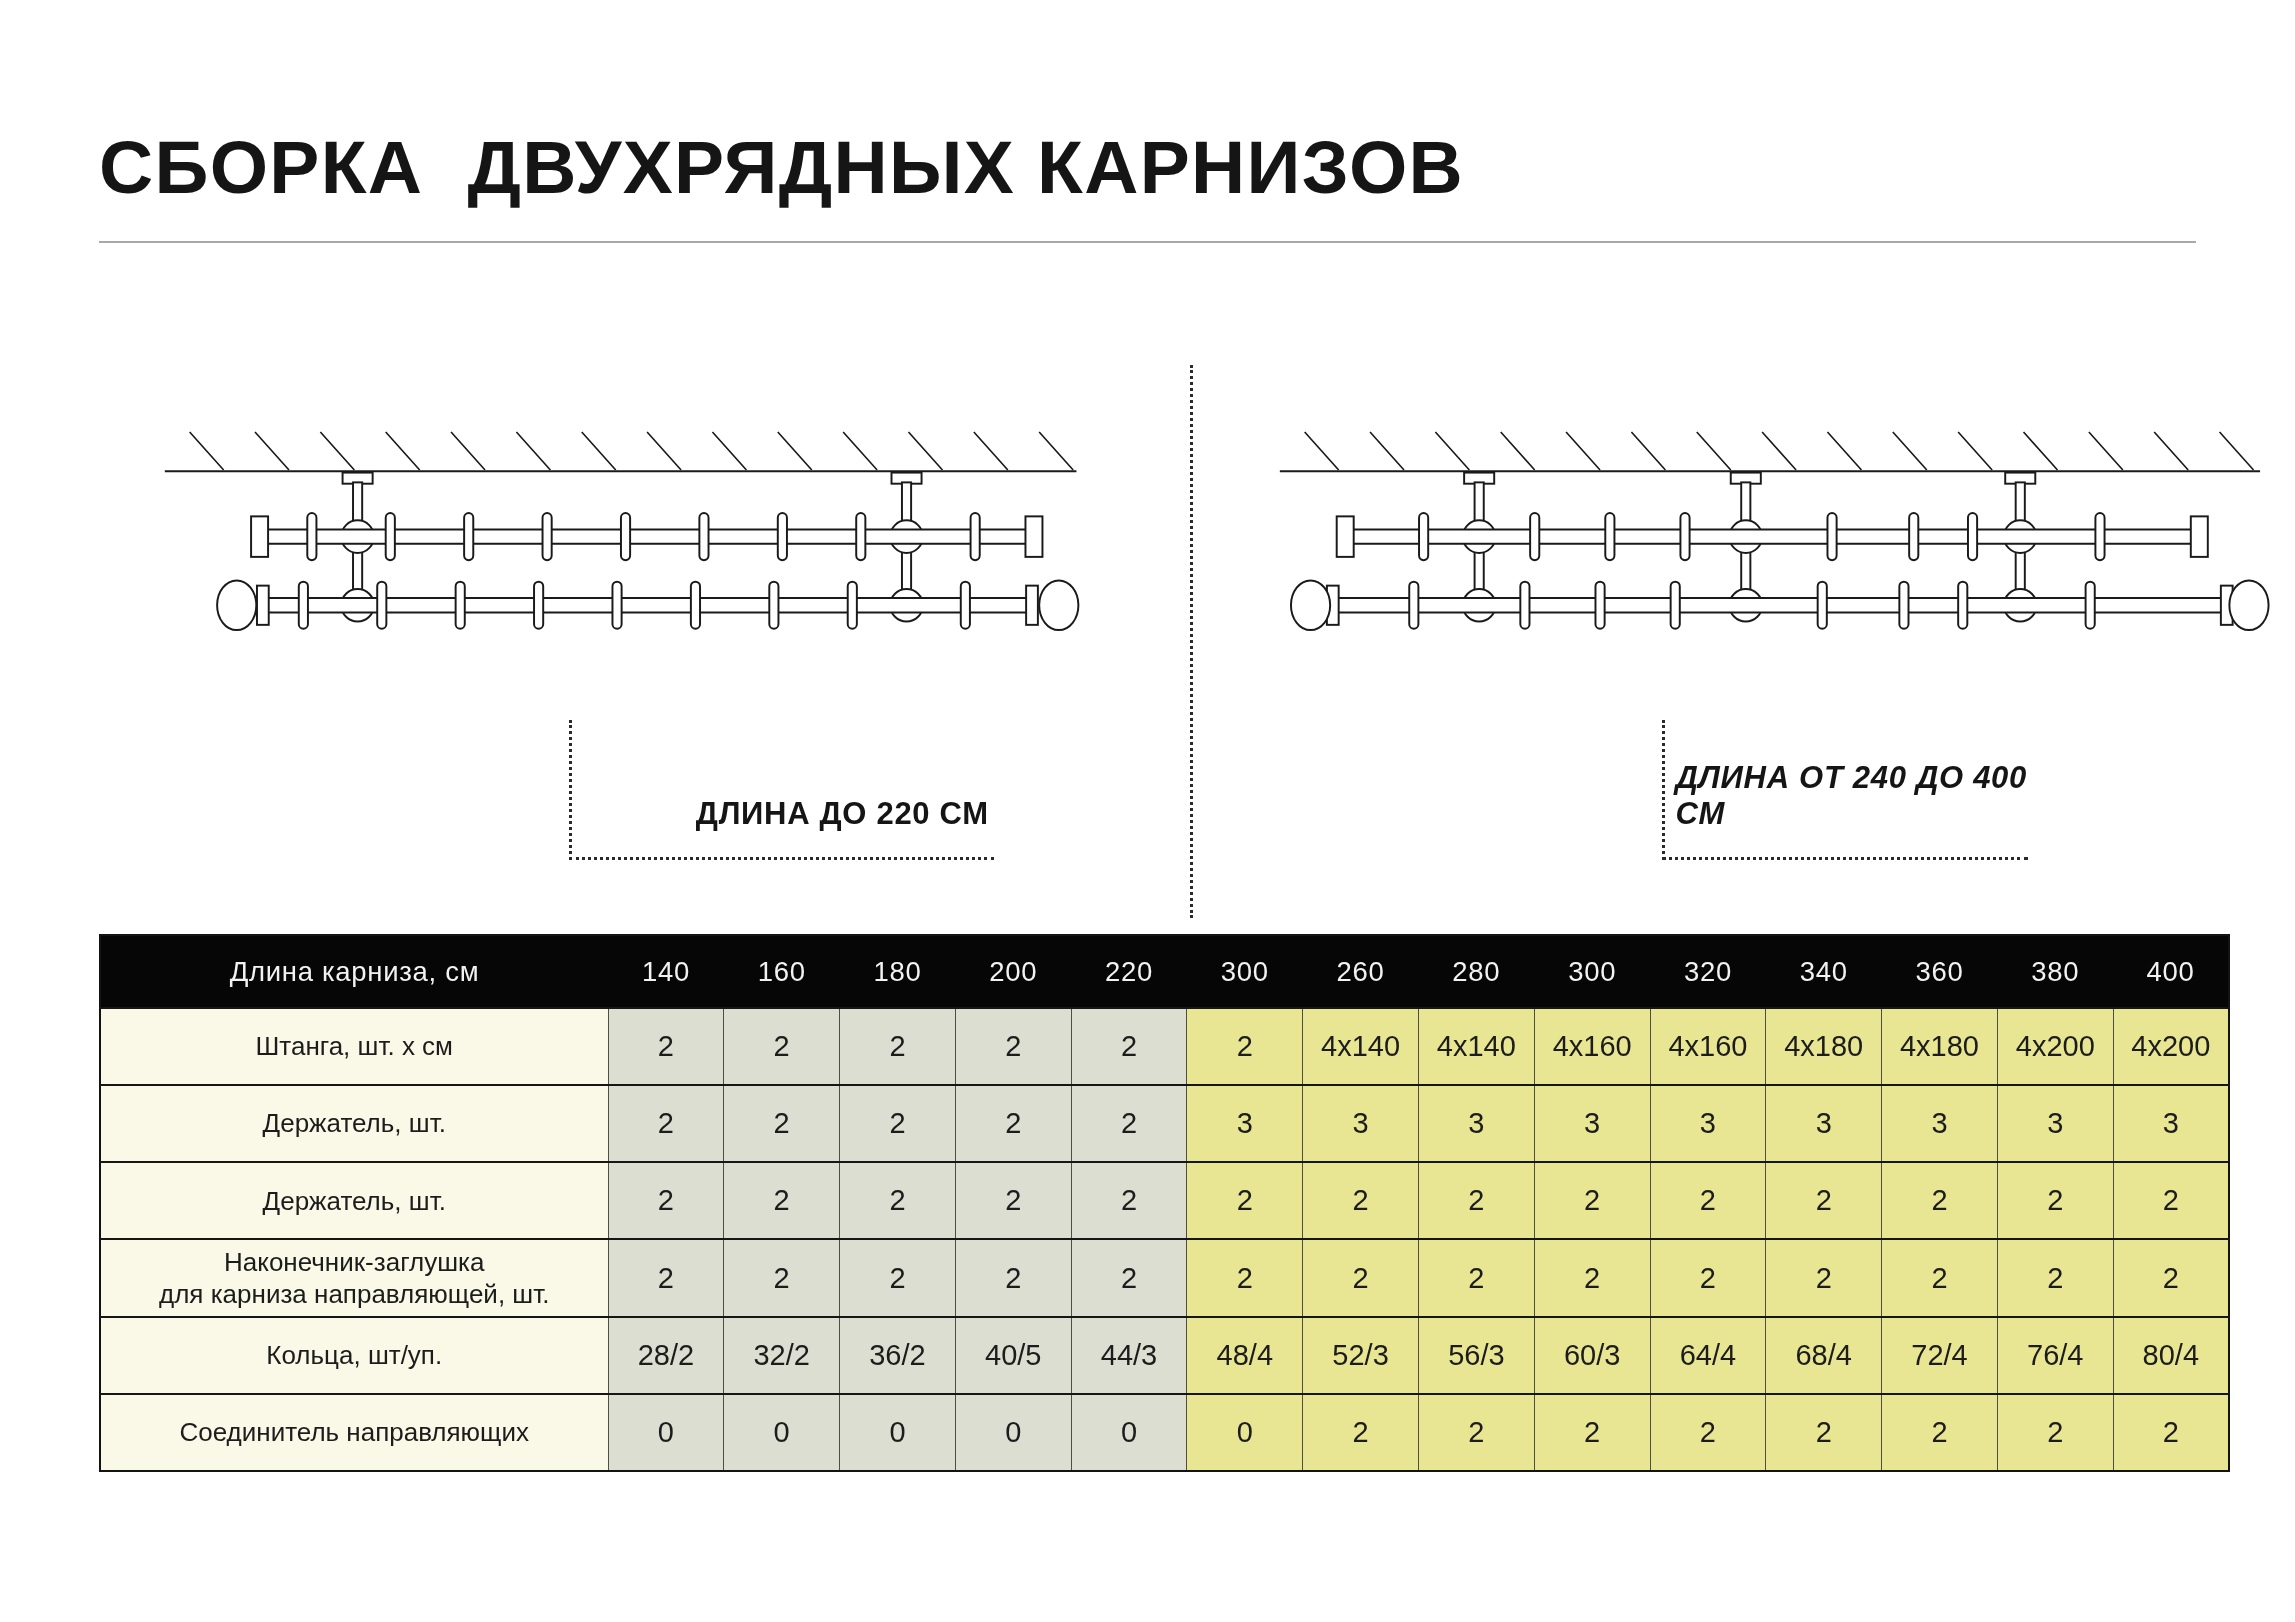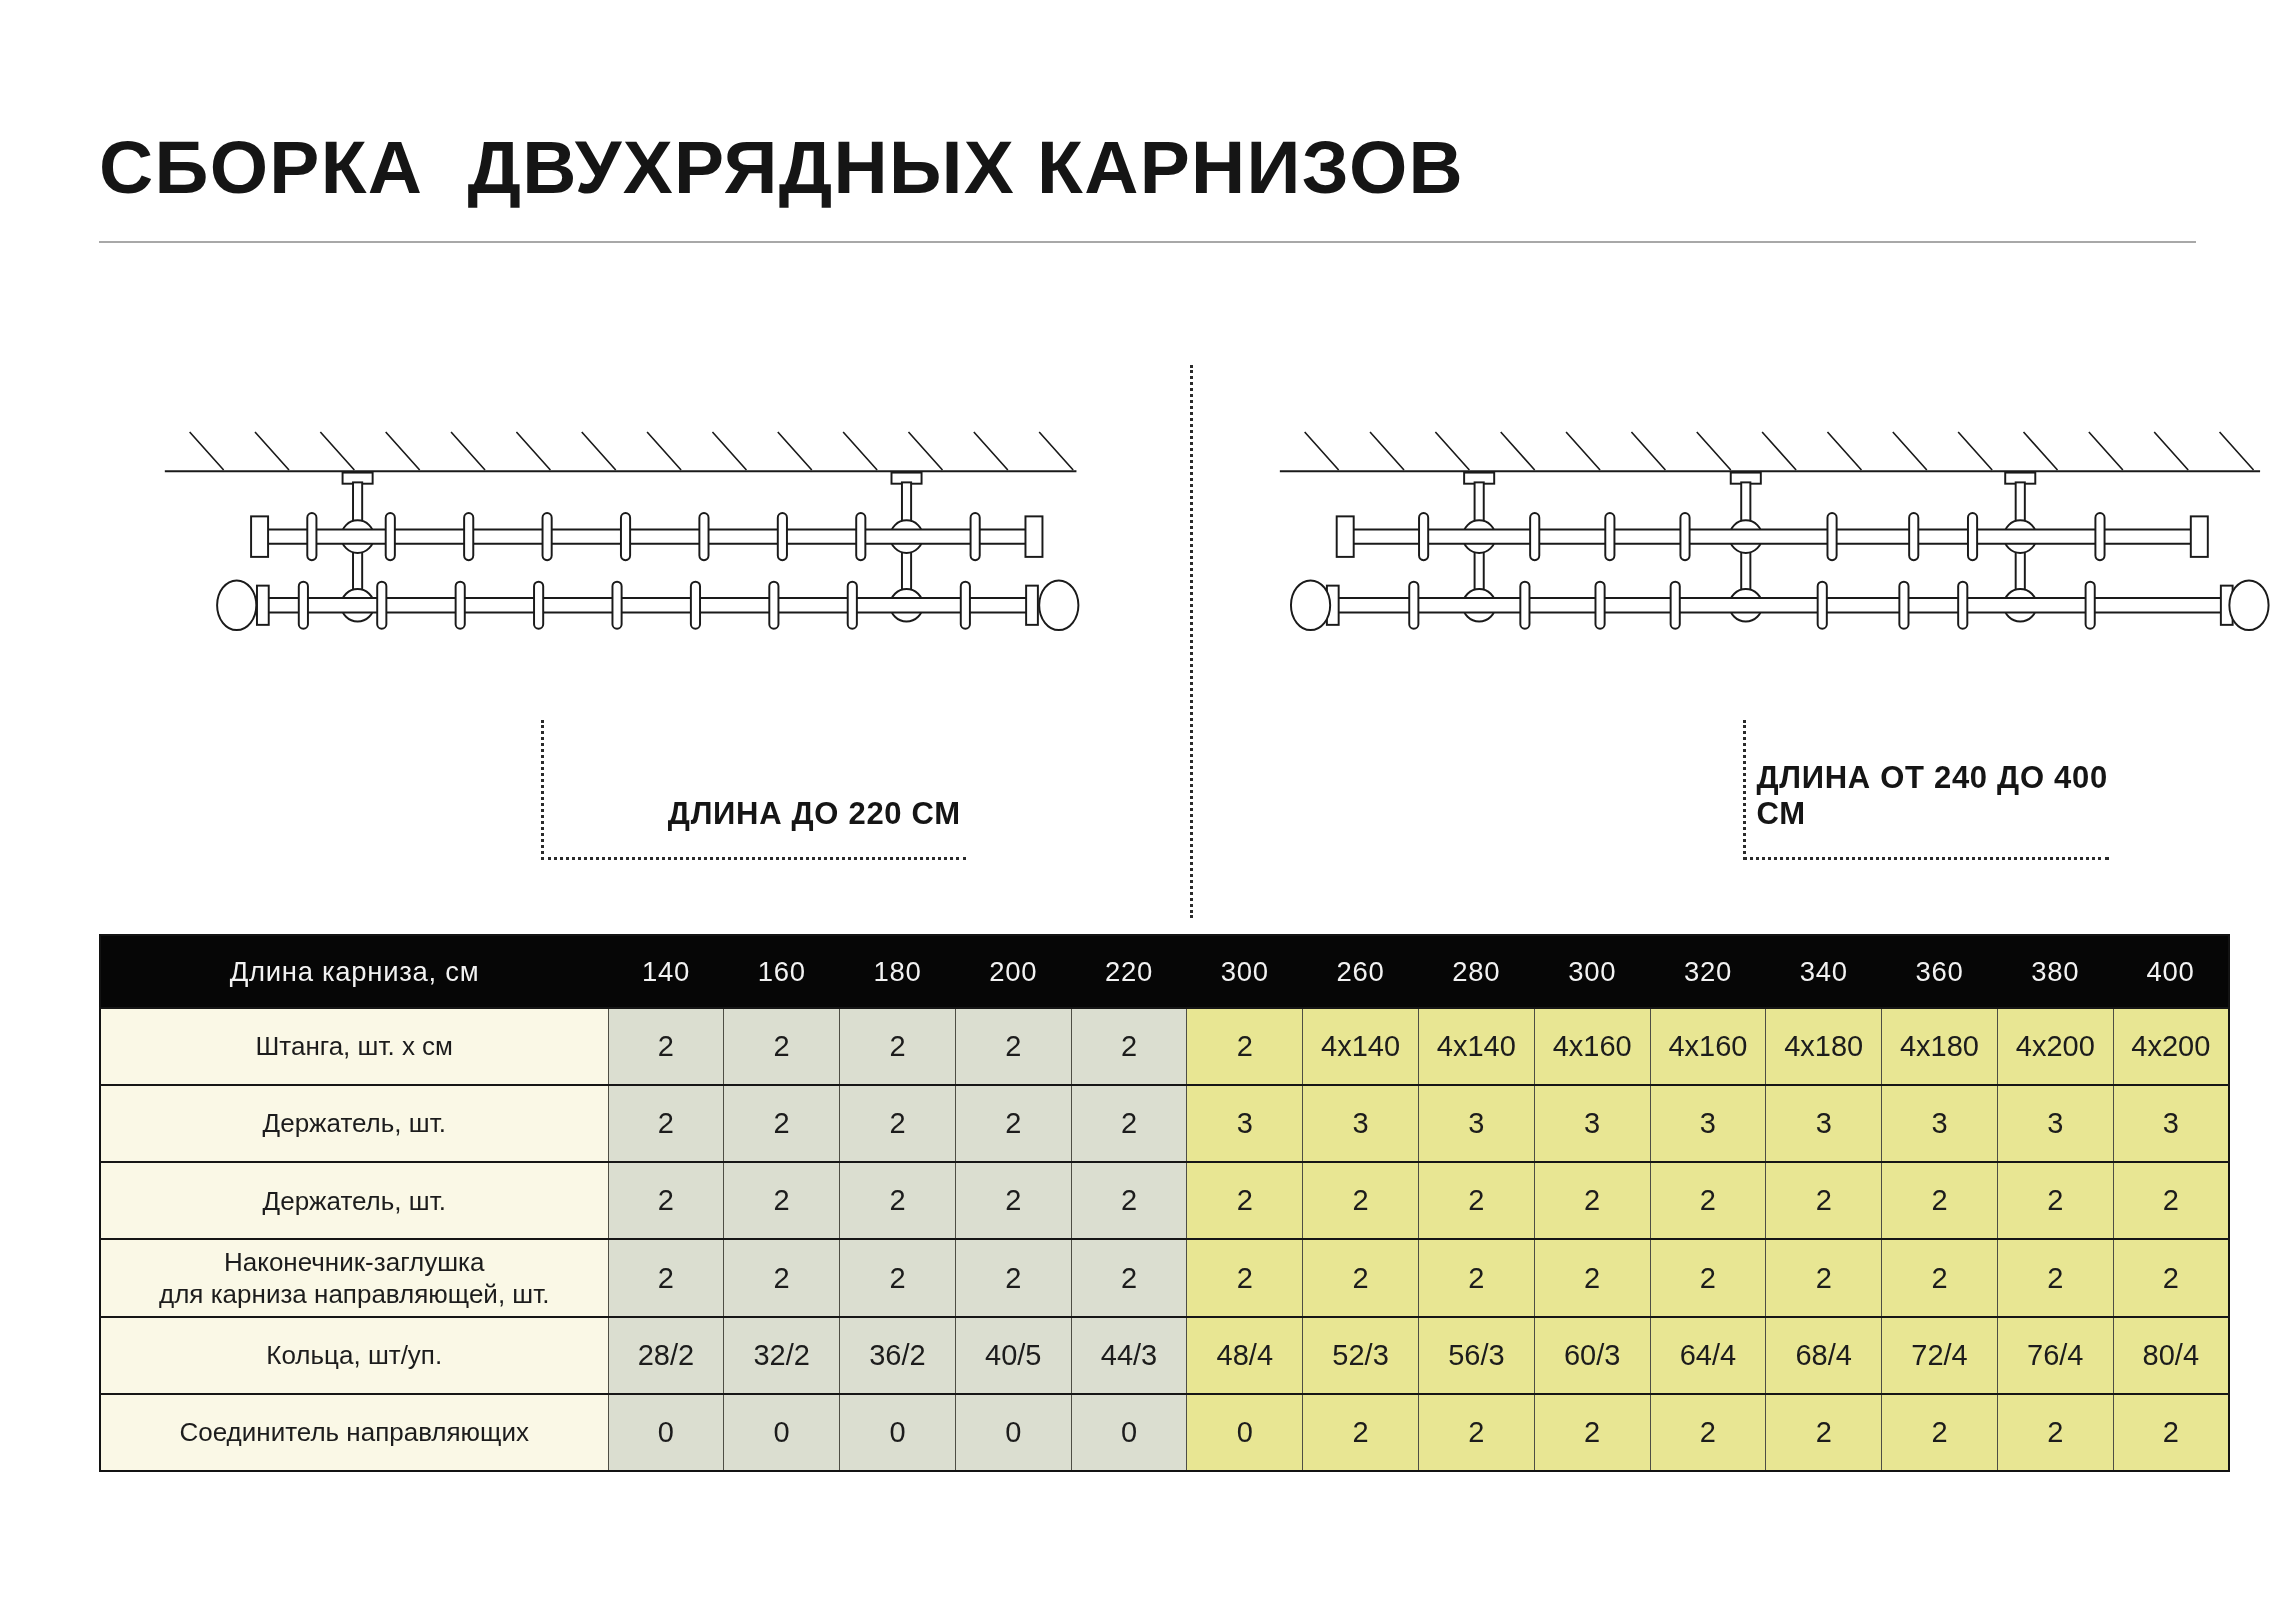--- a/index.html
+++ b/index.html
@@ -52,22 +52,22 @@
     border-bottom:3.9px dotted #2a2a2a;
     display:flex;
     align-items:flex-end;
     box-sizing:border-box;
     padding-bottom:25px;
     font-size:31px;
     font-weight:800;
     letter-spacing:0.7px;
     color:#151515;
   }
-  .caption-left{left:541px; width:425px; justify-content:flex-end; padding-right:5.2px;}
-  .caption-right{left:1743px; width:366px; justify-content:center; padding-left:10.5px;}
+  .caption-left{left:569px; width:425px; justify-content:flex-end; padding-right:5.2px;}
+  .caption-right{left:1662px; width:366px; justify-content:center; padding-left:10.5px;font-style:italic;}
   
   .table-wrap{
     position:absolute;
     left:99px; top:934px;
     width:2131px; height:538px;
   }
   table.parts{
     width:100%; height:100%;
     border-collapse:collapse;
     table-layout:fixed;

